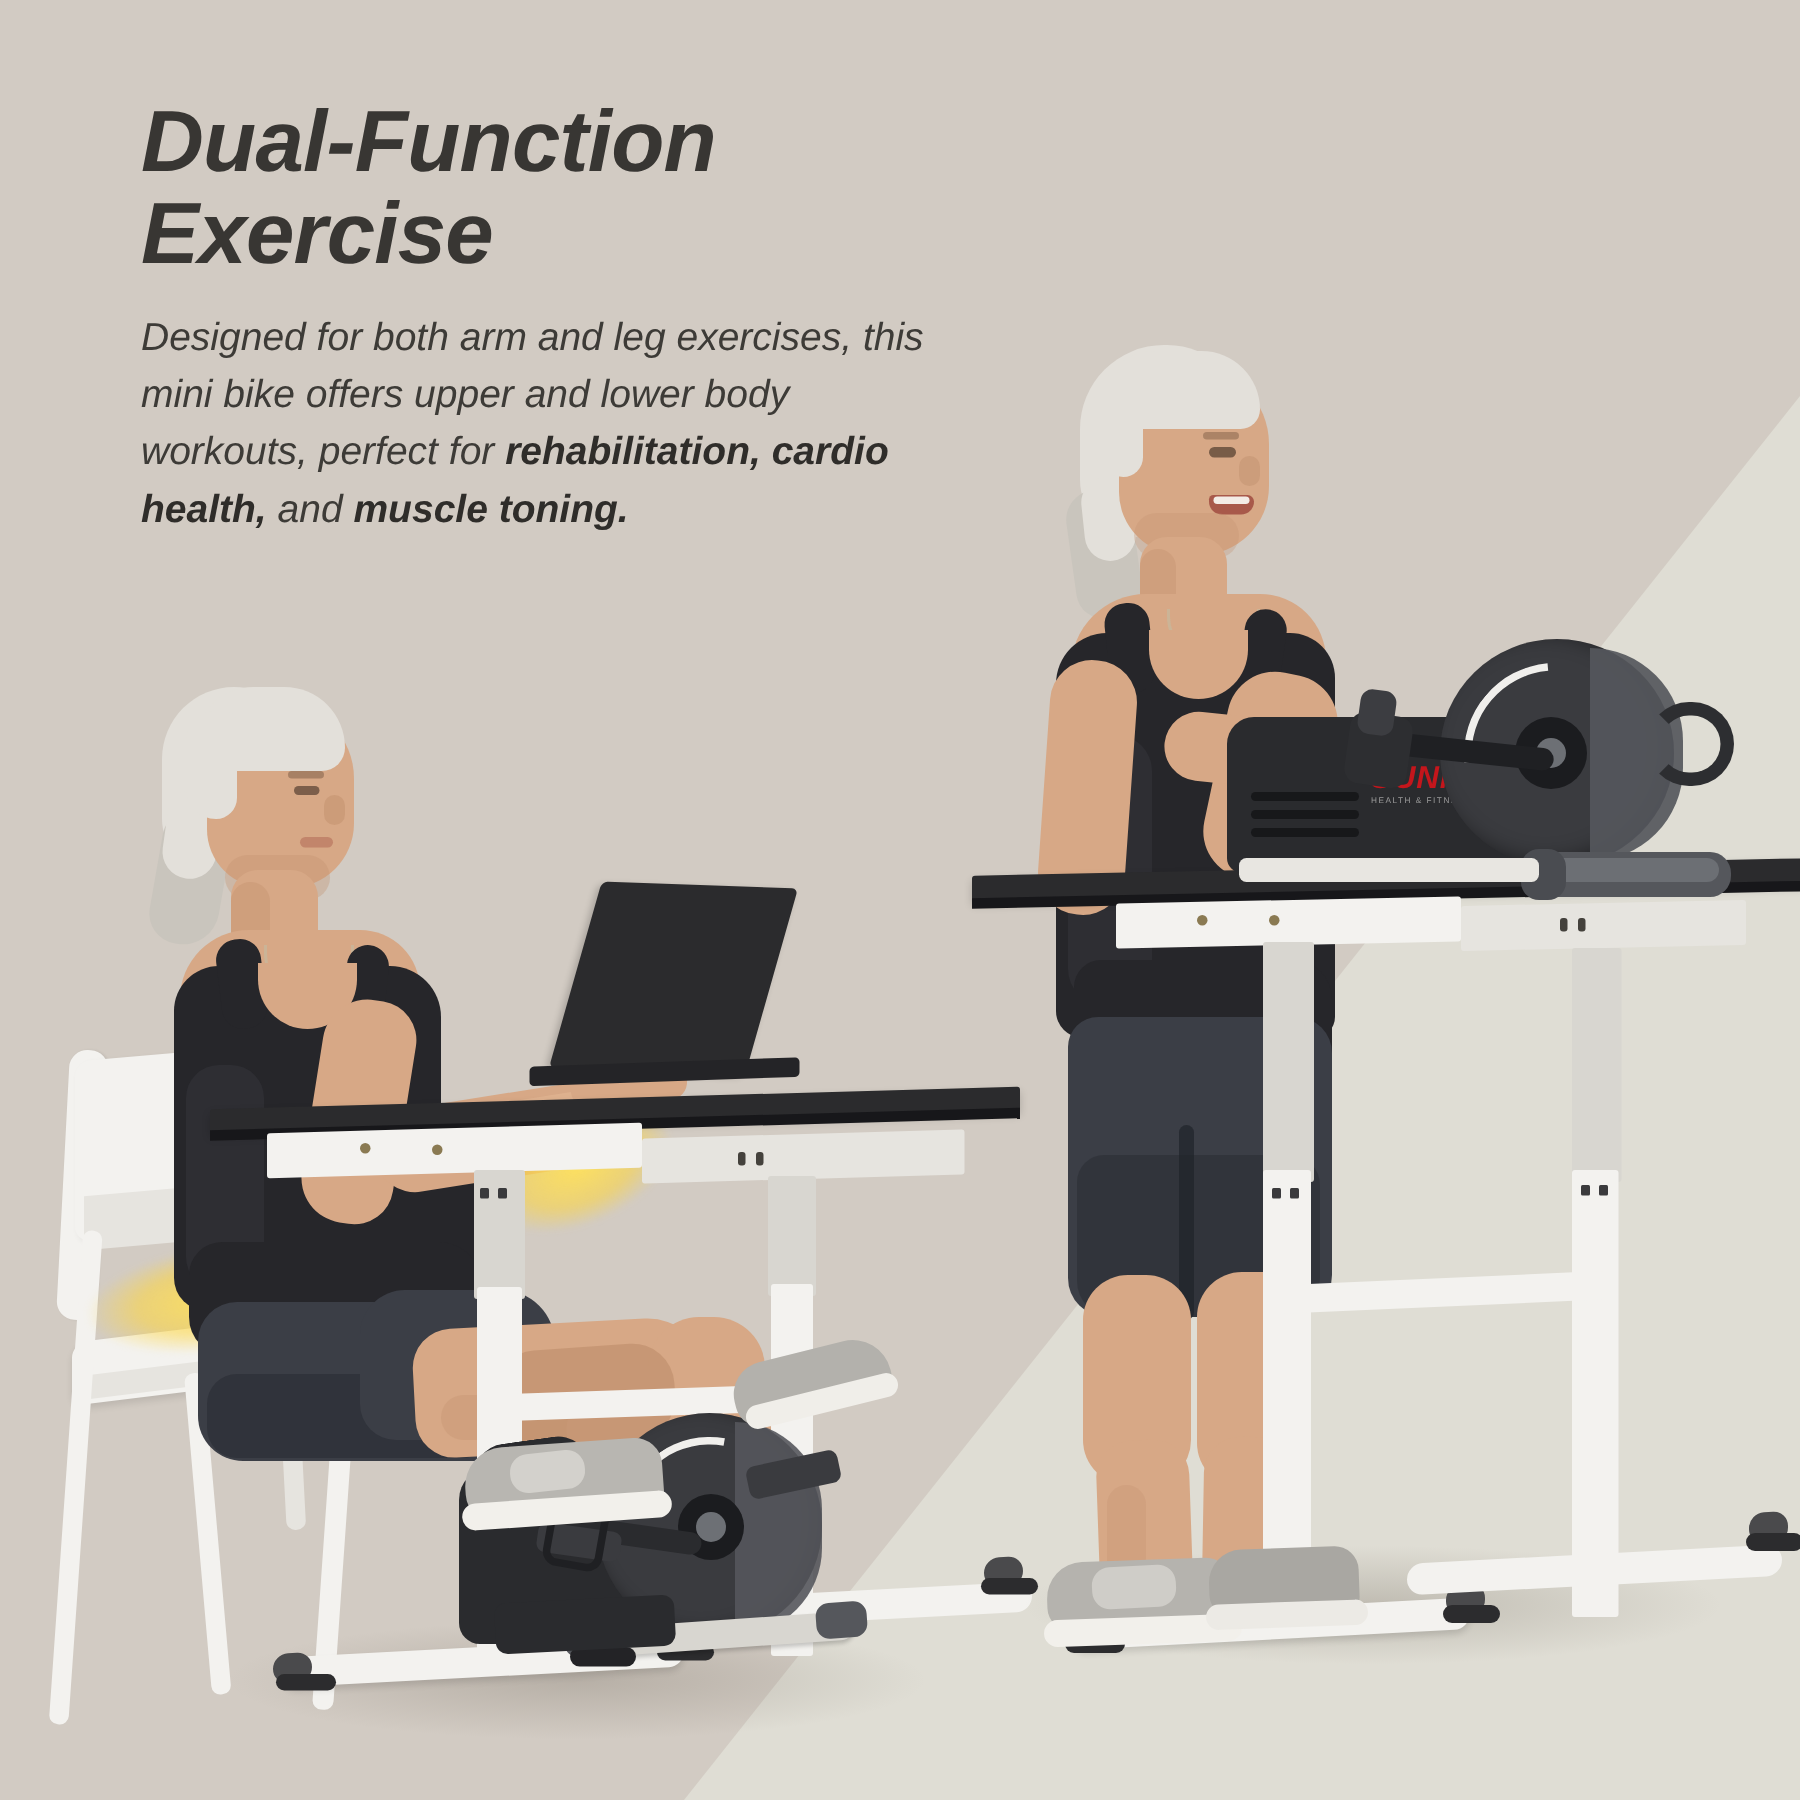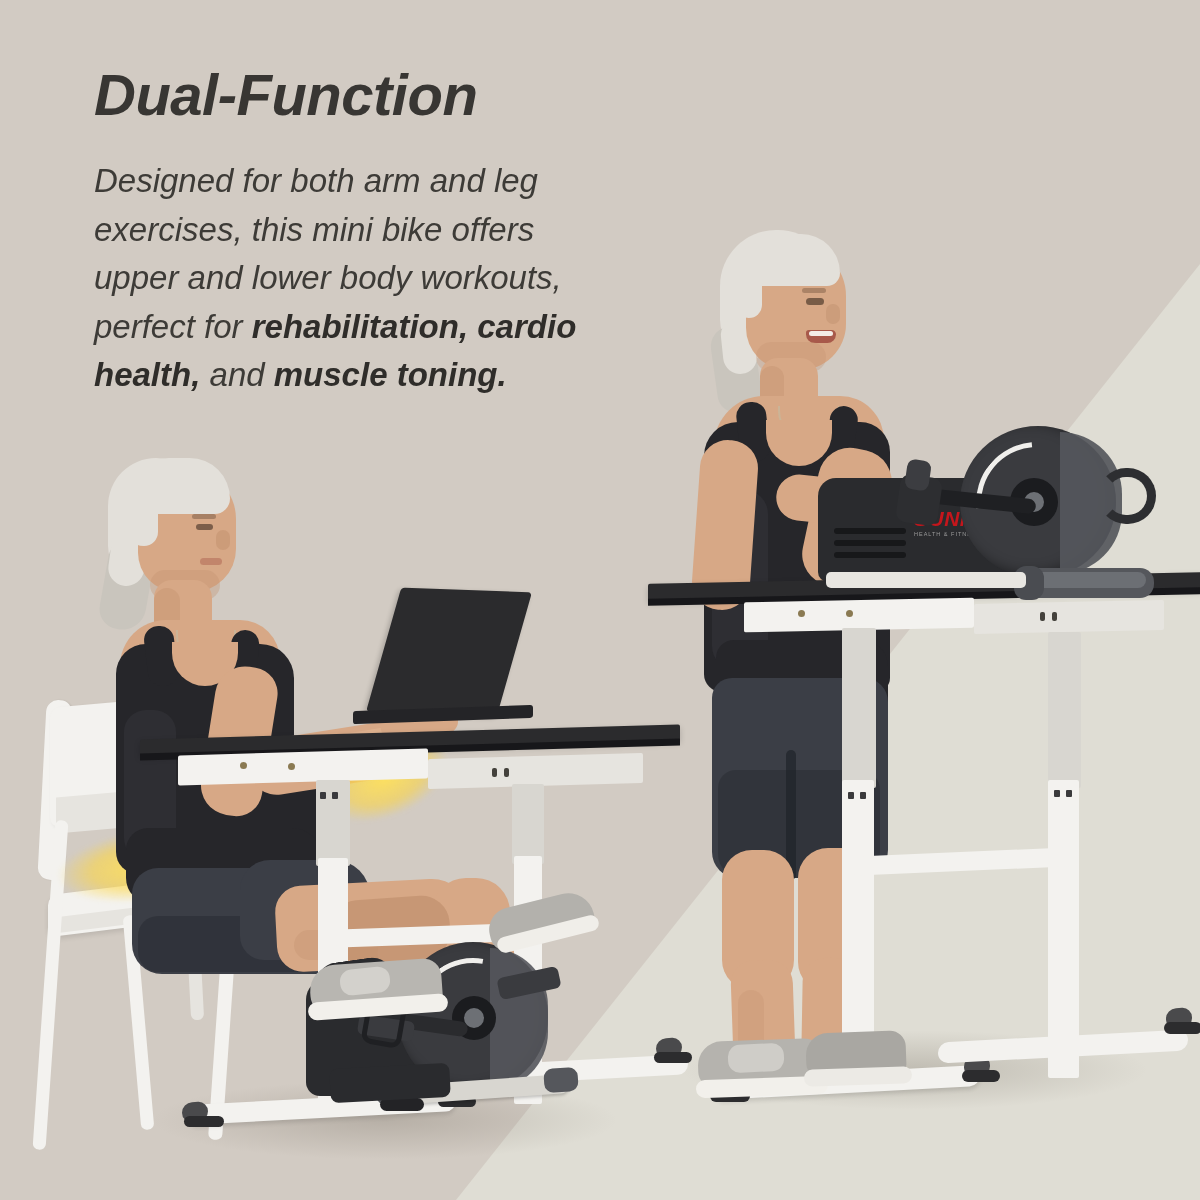--- a/index.html
+++ b/index.html
@@ -21,21 +21,21 @@
   }
 
   
   .copy { position:absolute; left:94px; top:64px; width:540px; z-index:40;font-style:italic; }
   .headline {
     font-size:58px; font-weight:700; line-height:1.06;
     letter-spacing:-0.5px; color:#383633;
   }
   .headline .l2 { display:block; }
   .body-copy {
-    margin-top:32px; font-size:33px; line-height:1.47;
+    margin-top:18px; font-size:26px; line-height:1.47;
     color:#3d3b37; max-width:525px; font-weight:400;
   }
   .body-copy b { font-weight:700; color:#2f2d2a; }
 
   
   .ph { position:absolute; }
 
   
   .skin   { background:#d7a886; }
   .skin-d { background:#c2916f; }
@@ -78,20 +78,21 @@
 <body>
 
 <div id="stage">
 
   <div class="bg-warm ph"></div>
   <div class="bg-light ph"></div>
 
   <div class="copy">
     <h1 class="headline">
       <span>Dual-Function</span>
+      <span class="l2">Exercise</span>
     </h1>
     <p class="body-copy"><span>Designed for both arm and leg exercises, this mini bike offers upper and lower body workouts, perfect for </span><b>rehabilitation, cardio health,</b><span> and </span><b>muscle toning.</b></p>
   </div>
 
   <div class="ph" style="left:0;top:430px;width:700px;height:770px;">
     <span class="lbl-hidden">Seated user pedaling with legs under a standing desk while typing on a laptop</span>
 
     <div class="ph shadow-soft" style="left:150px;top:650px;width:470px;height:80px;"></div>
 
     <div class="ph" style="left:20px;top:270px;width:230px;height:470px;">

